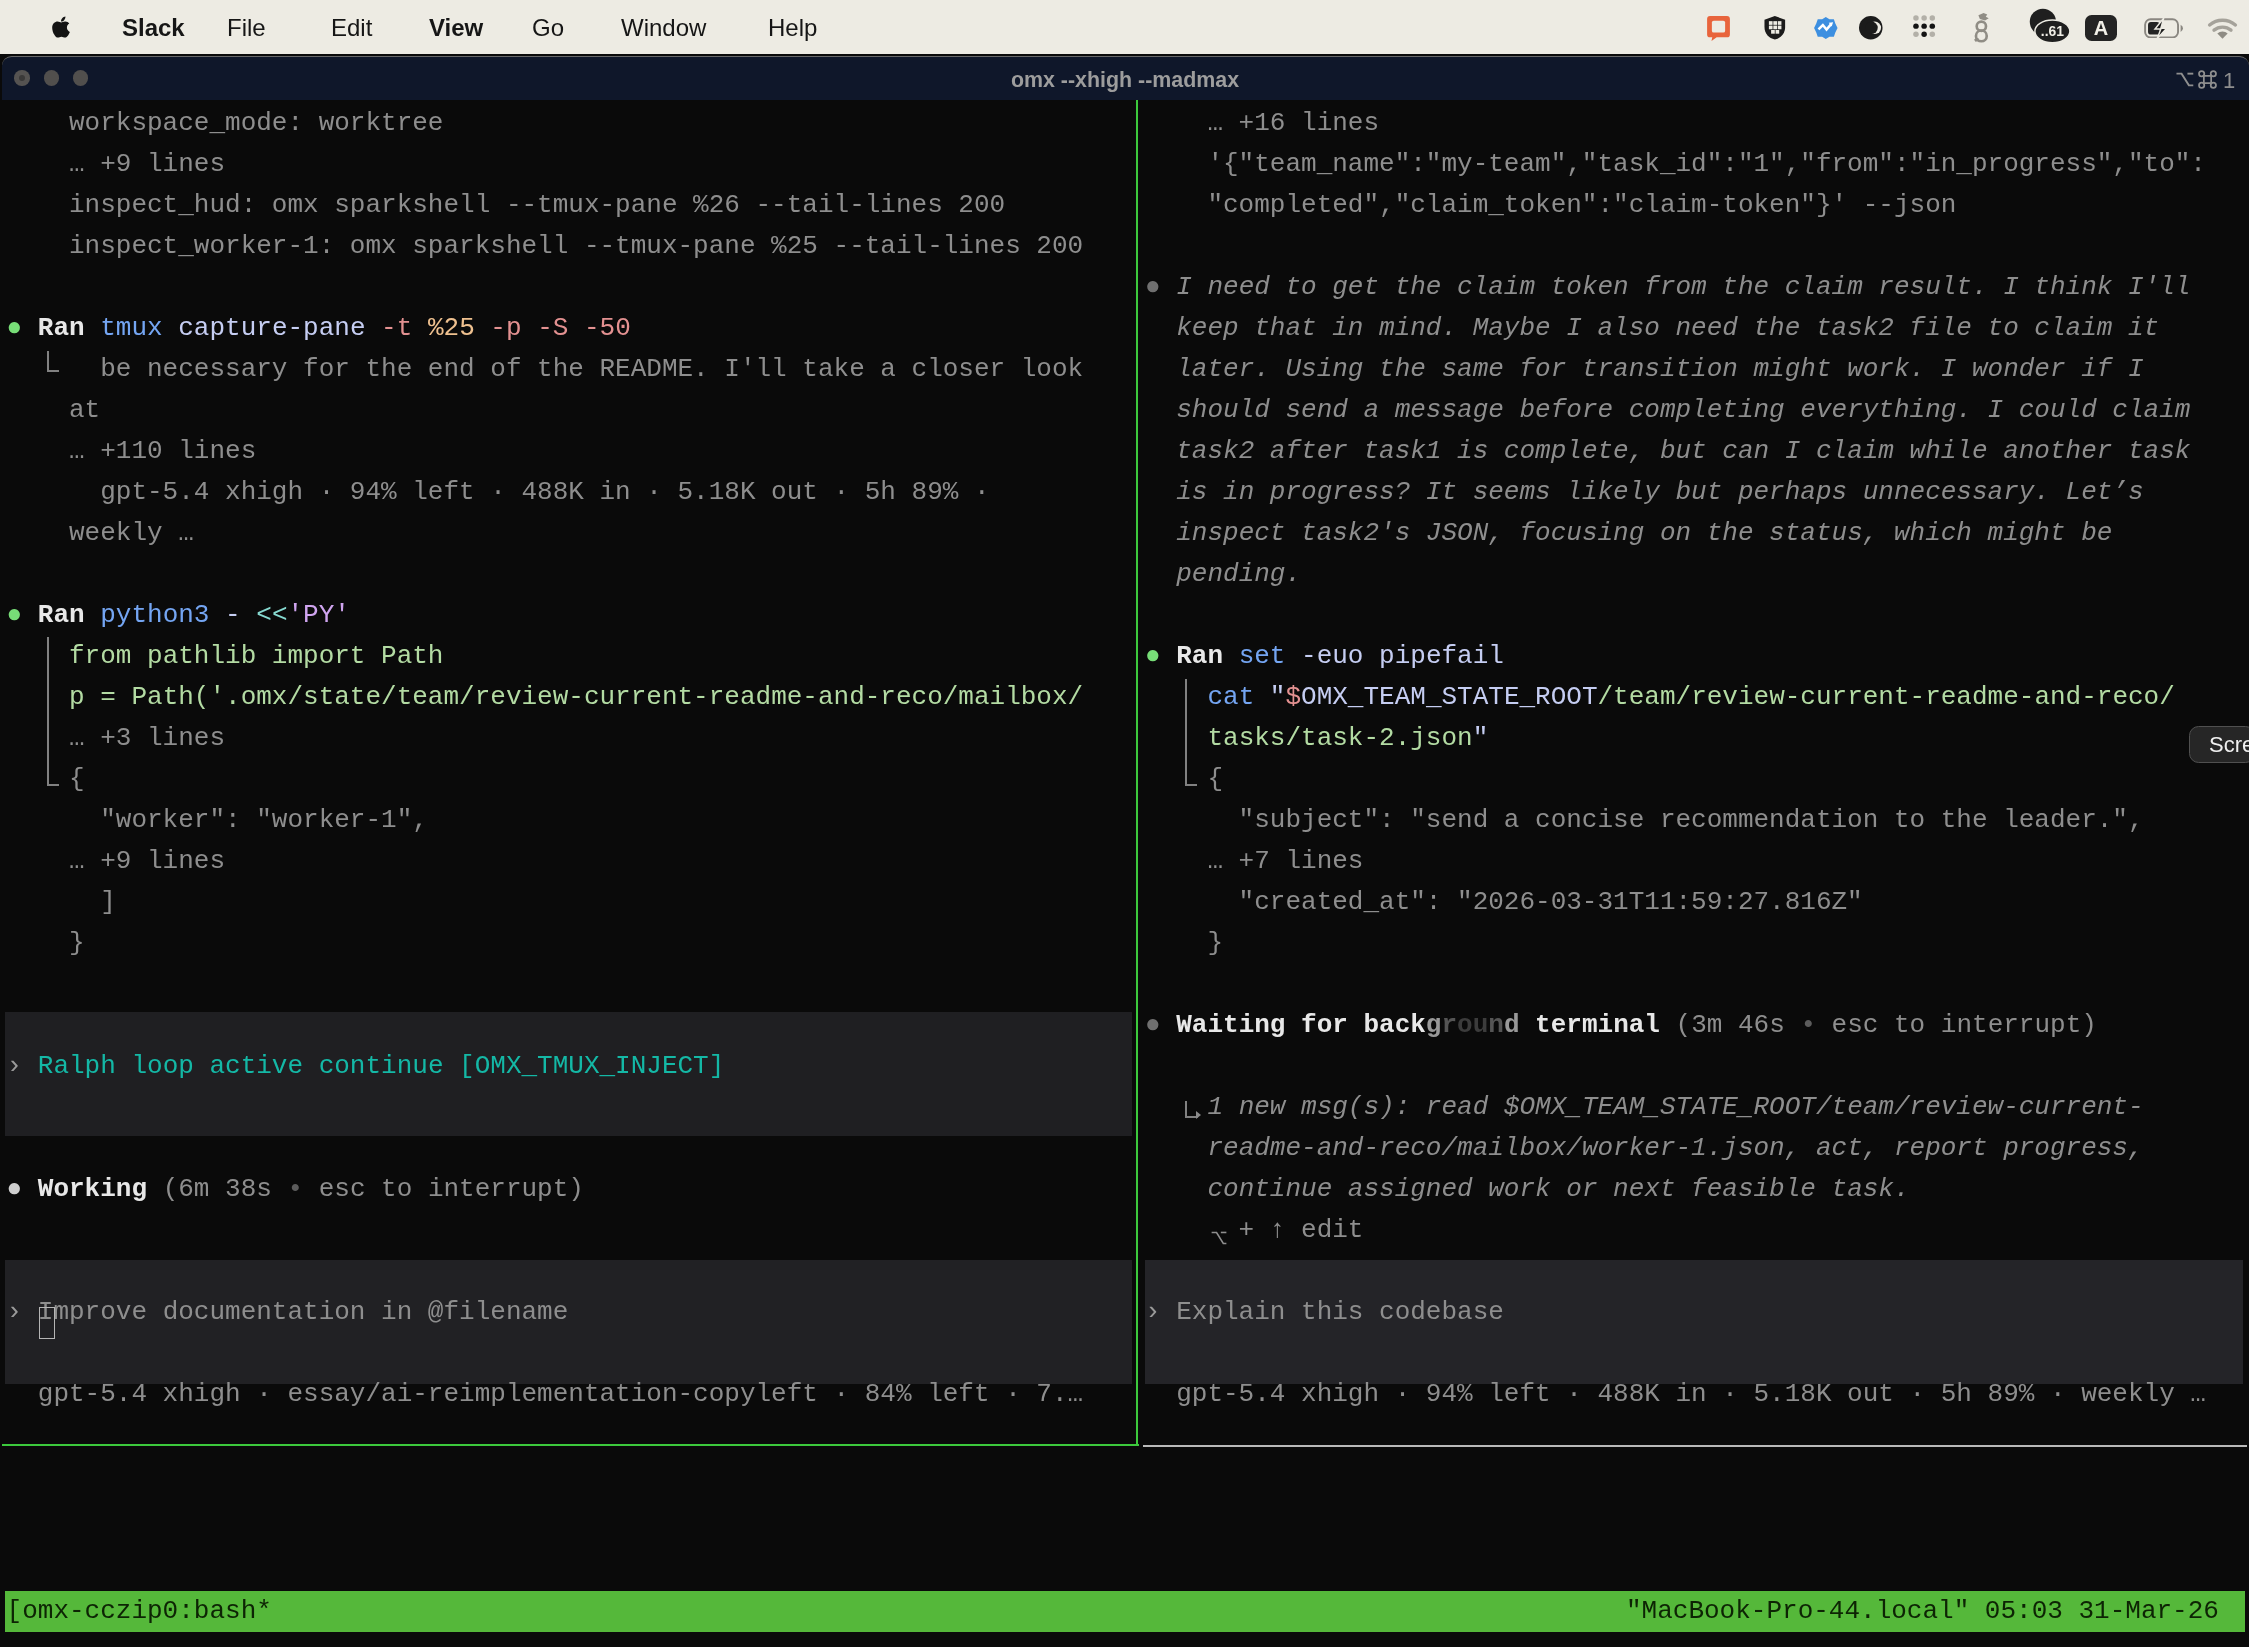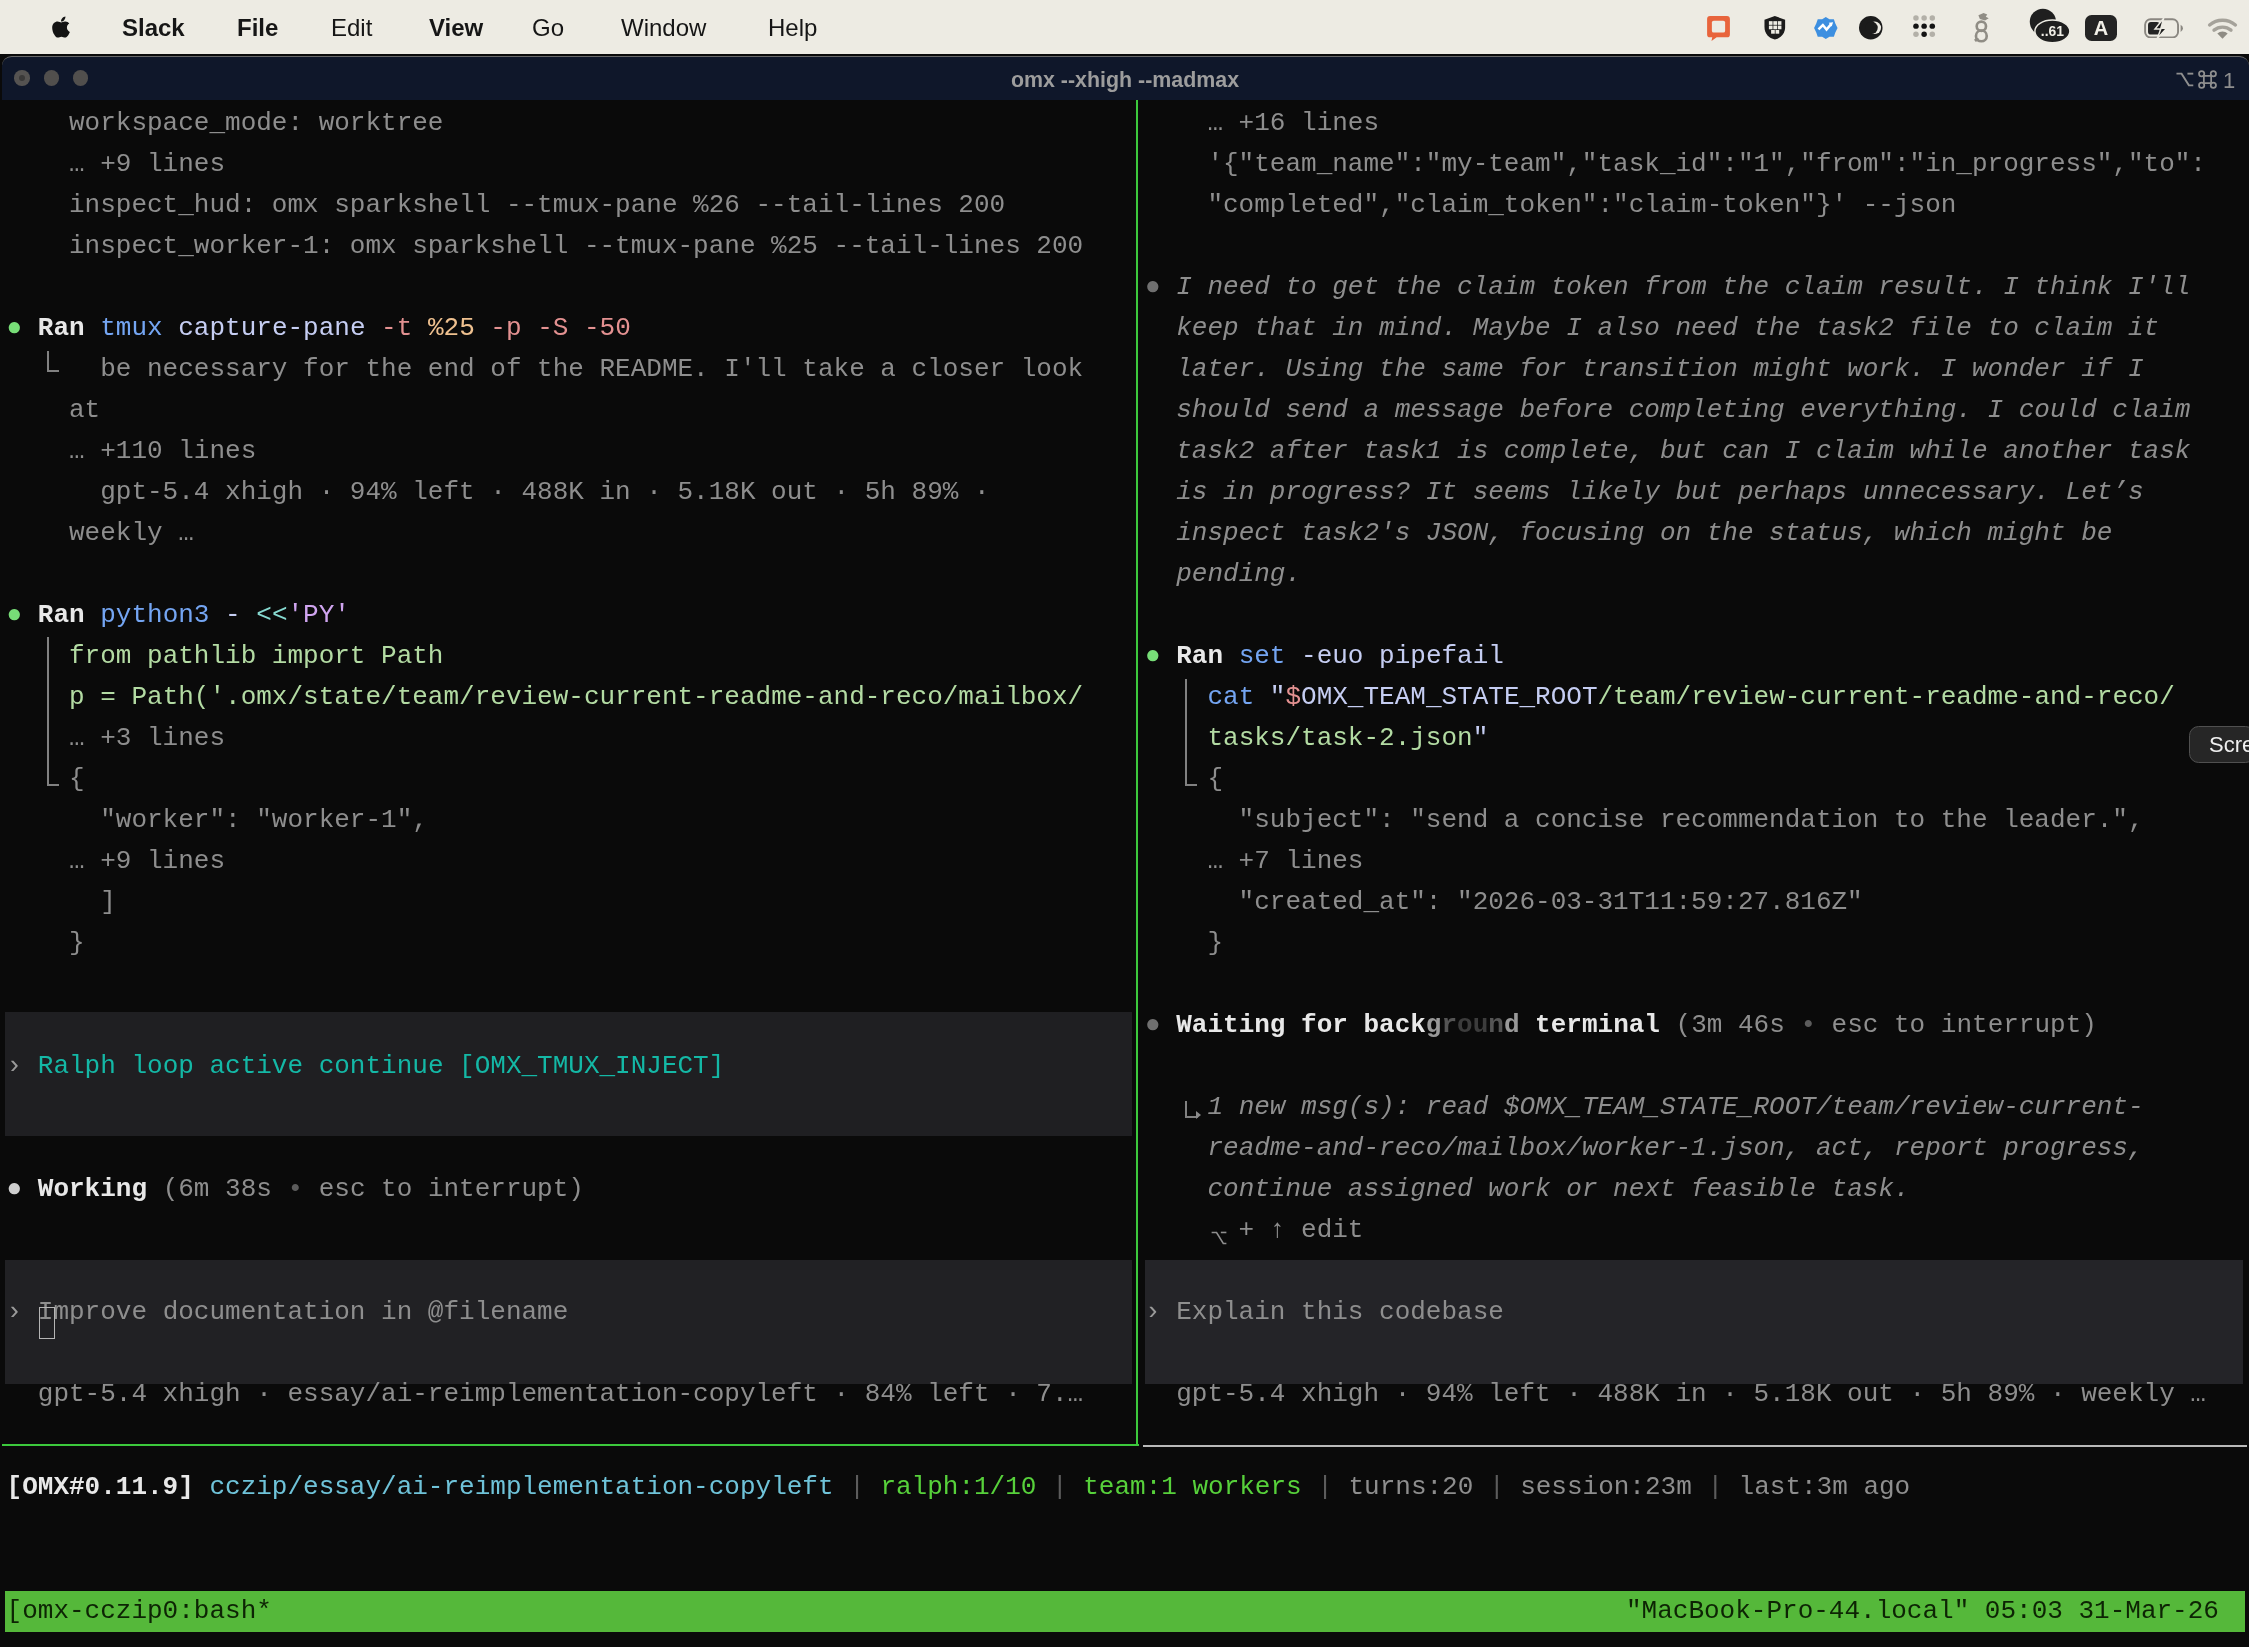--- a/index.html
+++ b/index.html
@@ -15,21 +15,21 @@
 .bx{color:#14b8a6}.wb{color:#cfcfcf}.cy{color:#6fc3d9}.gn{color:#57d13b}
 .s1{color:#999;font-weight:700}.s2{color:#555;font-weight:700}.s3{color:#3c3c3c;font-weight:700}
 i{font-style:italic}
 .ov{position:absolute;background:#818181}
 </style></head><body>
 <div id="menubar">
     <svg style="position:absolute;left:51px;top:14.8px" width="20" height="24" viewBox="0 0 384 512">
       <path fill="#141414" d="M318.7 268.7c-.2-36.7 16.4-64.4 50-84.8-18.8-26.9-47.2-41.7-84.7-44.6-35.5-2.8-74.3 20.7-88.5 20.7-15 0-49.4-19.7-76.4-19.7C63.3 141.2 4 184.8 4 273.5q0 39.3 14.4 81.2c12.8 36.7 59 126.7 107.2 125.2 25.2-.6 43-17.9 75.8-17.9 31.8 0 48.3 17.9 76.4 17.9 48.6-.7 90.4-82.5 102.6-119.3-65.2-30.7-61.7-90-61.7-91.9zm-56.6-164.2c27.3-32.4 24.8-61.9 24-72.5-24.1 1.4-52 16.4-67.9 34.9-17.5 19.8-27.8 44.3-25.6 71.9 26.1 2 49.9-11.4 69.5-34.3z"></path>
     </svg>
     <div class="mi" style="left:122px;font-weight:700">Slack</div>
-    <div class="mi" style="left:237px;font-weight:700">File</div>
+    <div class="mi" style="left:227px;font-weight:400">File</div>
     <div class="mi" style="left:331px;font-weight:500">Edit</div>
     <div class="mi" style="left:429px;font-weight:700">View</div>
     <div class="mi" style="left:532px;font-weight:500">Go</div>
     <div class="mi" style="left:621px;font-weight:500">Window</div>
     <div class="mi" style="left:768px;font-weight:500">Help</div>
     <svg style="position:absolute;left:1707px;top:15.5px" width="23" height="25" viewBox="0 0 31 34">
       <path fill="#e8643c" d="M4 0h23a4 4 0 0 1 4 4v21a4 4 0 0 1-4 4H13l-7 5 1-5H4a4 4 0 0 1-4-4V4a4 4 0 0 1 4-4z"></path>
       <rect x="6.5" y="6.5" width="18" height="16" rx="2.5" fill="#edebe3"></rect>
     </svg>
     <svg style="position:absolute;left:1763px;top:16px" width="23.6" height="23.6" viewBox="0 0 32 32">
@@ -182,21 +182,20 @@
 <span class="dim2">●</span> <span class="w">Waiting for back</span><span class="s1">g</span><span class="s2">r</span><span class="s3">ou</span><span class="s2">n</span><span class="s1">d</span><span class="w"> terminal</span> (3m 46s <span class="dim">•</span> esc to interrupt)
 
     <i>1 new msg(s): read $OMX_TEAM_STATE_ROOT/team/review-current-</i>
     <i>readme-and-reco/mailbox/worker-1.json, act, report progress,</i>
     <i>continue assigned work or next feasible task.</i>
       + ↑ edit
 
 <span class="pr">›</span> Explain this codebase
 
   gpt-5.4 xhigh · 94% left · 488K in · 5.18K out · 5h 89% · weekly …</pre>
-      <pre style="left:6.6px;top:1367px"><span class="w">[OMX#0.11.9]</span> <span class="cy">cczip/essay/ai-reimplementation-copyleft</span> <span class="dim">|</span> <span class="gn">ralph:1/10</span> <span class="dim">|</span> <span class="gn">team:1 workers</span> <span class="dim">|</span> turns:20 <span class="dim">|</span> session:23m <span class="dim">|</span> last:3m ago</pre>
       <div class="ov" style="left:47px;top:251px;width:1.8px;height:20.7px"></div>
       <div class="ov" style="left:47px;top:270px;width:11.8px;height:1.8px"></div>
       <div class="ov" style="left:47px;top:537px;width:1.8px;height:148px"></div>
       <div class="ov" style="left:47px;top:684px;width:11.8px;height:1.8px"></div>
       <div class="ov" style="left:1185px;top:579px;width:1.8px;height:106px"></div>
       <div class="ov" style="left:1185px;top:684px;width:11.8px;height:1.8px"></div>
       <div class="ov" style="left:1185px;top:1001px;width:1.8px;height:16px"></div>
       <div class="ov" style="left:1185px;top:1016px;width:12.5px;height:1.8px"></div>
       <div style="position:absolute;left:1196px;top:1011px;width:0;height:0;border-left:5.9px solid #8a8a8a;border-top:4.4px solid transparent;border-bottom:4.4px solid transparent"></div>
       <svg style="position:absolute;left:1211px;top:1130px" width="16" height="16" viewBox="0 0 26 26">

